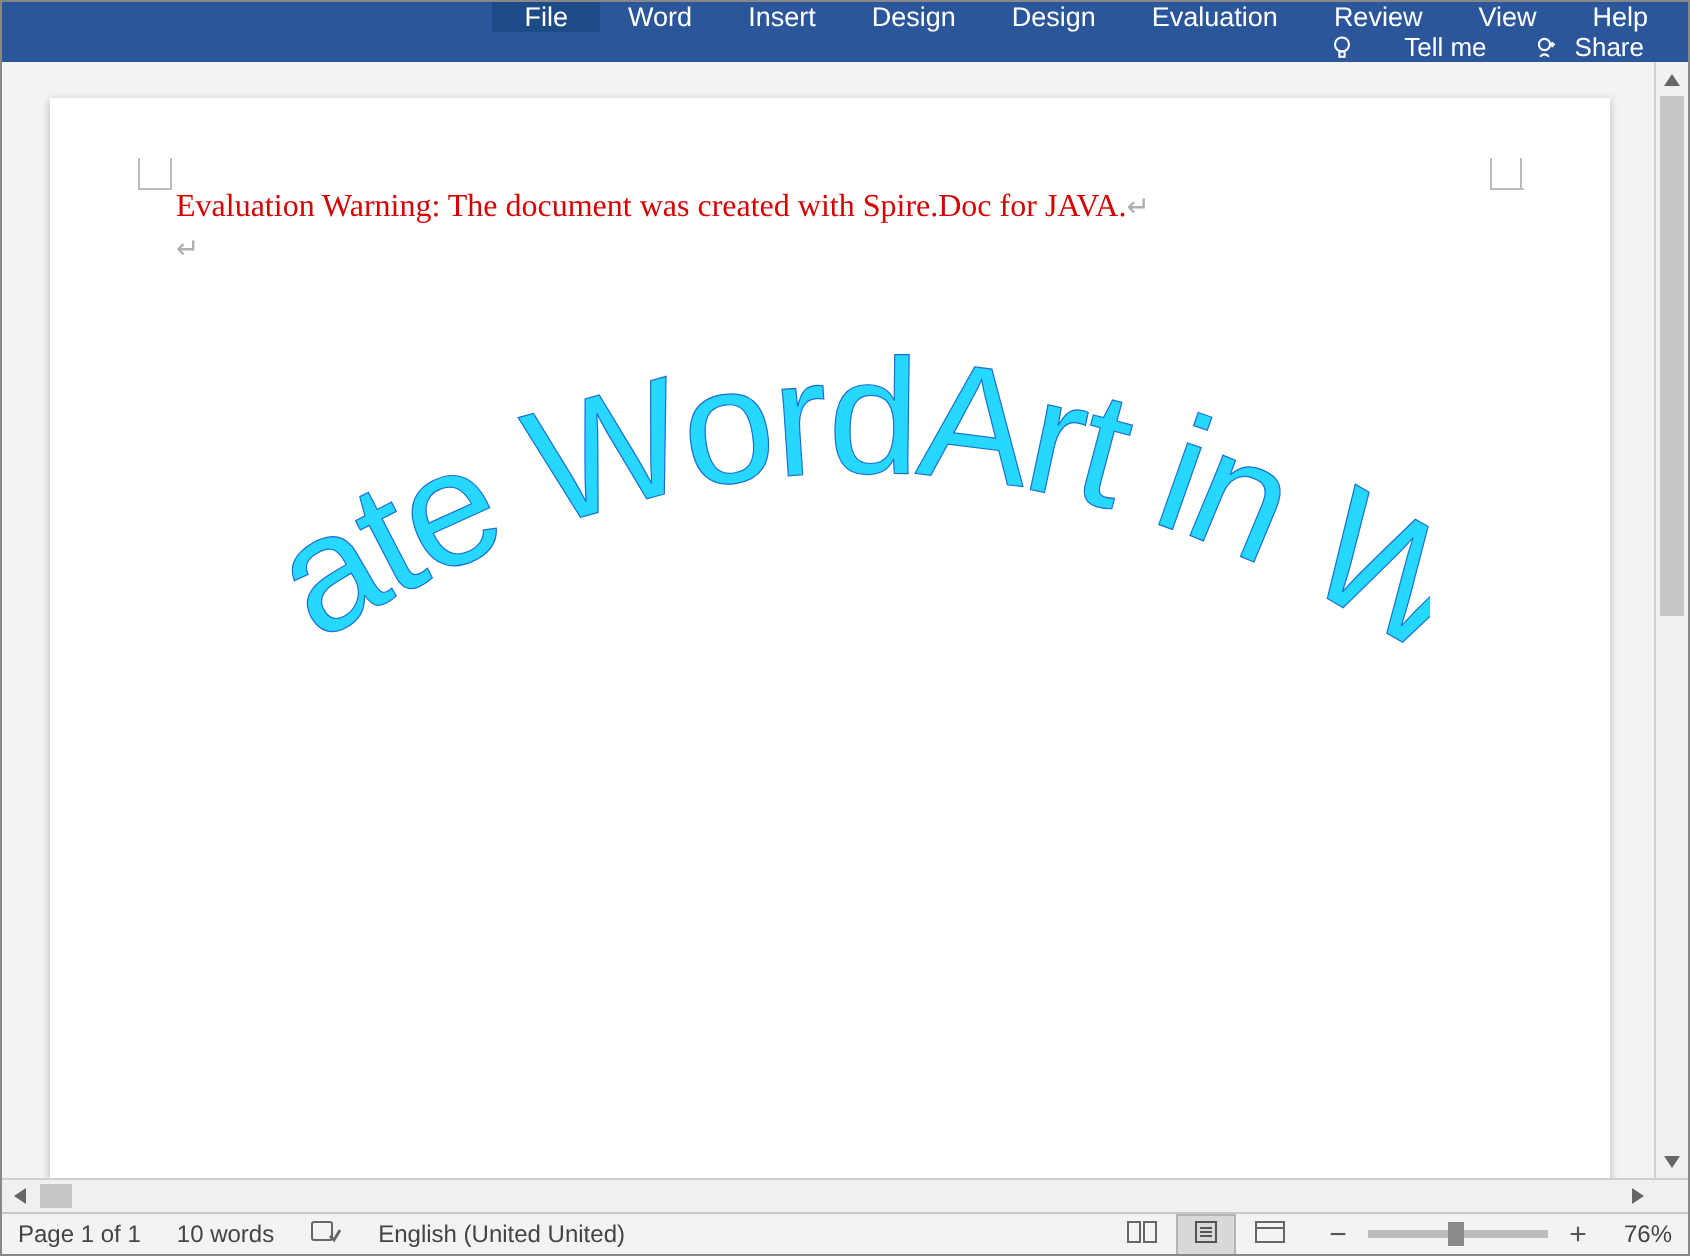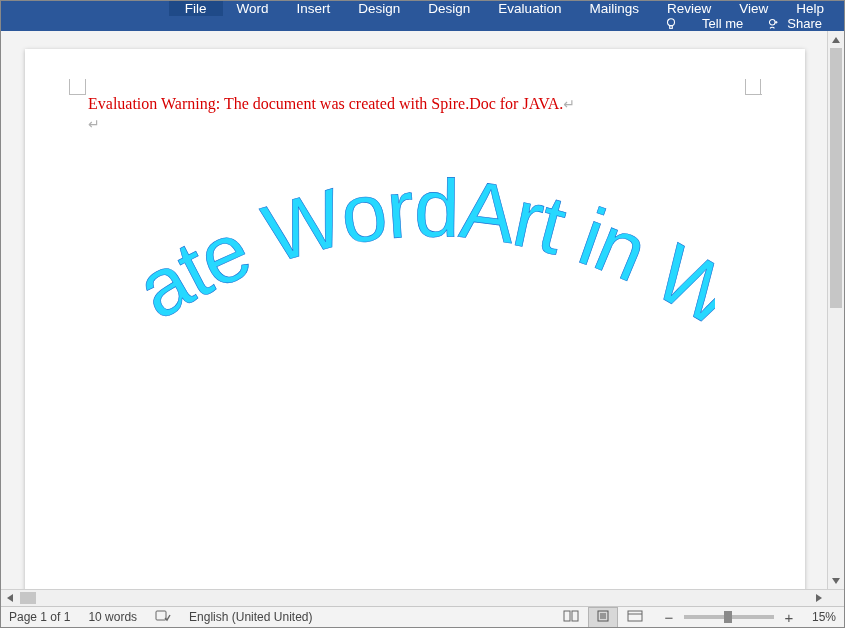--- a/index.html
+++ b/index.html
@@ -145,21 +145,20 @@
 <body>
 
 <div class="ribbon">
   <div class="ribbon-tabs">
     <div class="ribbon-tab file">File</div>
     <div class="ribbon-tab">Word</div>
     <div class="ribbon-tab">Insert</div>
     <div class="ribbon-tab">Design</div>
     <div class="ribbon-tab">Design</div>
     <div class="ribbon-tab">Evaluation</div>
-    <div class="ribbon-tab">Mailings</div>
     <div class="ribbon-tab">Review</div>
     <div class="ribbon-tab">View</div>
     <div class="ribbon-tab">Help</div>
   </div>
   <div class="ribbon-right">
     <div class="tellme">
       <span class="icon-lightbulb">
         <svg viewBox="0 0 16 16" width="14" height="14">
             <circle cx="8" cy="6" r="4" fill="none" stroke="#fff" stroke-width="1.2"></circle>
             <rect x="6.5" y="10" width="3" height="3" fill="none" stroke="#fff" stroke-width="1.2"></rect>
@@ -260,16 +259,16 @@
             <rect x="1" y="1" width="14" height="10" fill="none" stroke="#666"></rect>
             <line x1="1" y1="4" x2="15" y2="4" stroke="#666"></line>
           </svg></span>
     </div>
     <div class="zoom-controls">
       <div class="zoom-btn">−</div>
       <div class="zoom-slider">
         <div class="handle"></div>
       </div>
       <div class="zoom-btn">+</div>
-      <div class="zoom-pct">15%</div>
+      <div class="zoom-pct">76%</div>
     </div>
   </div>
 </div>
 
 </body></html>

